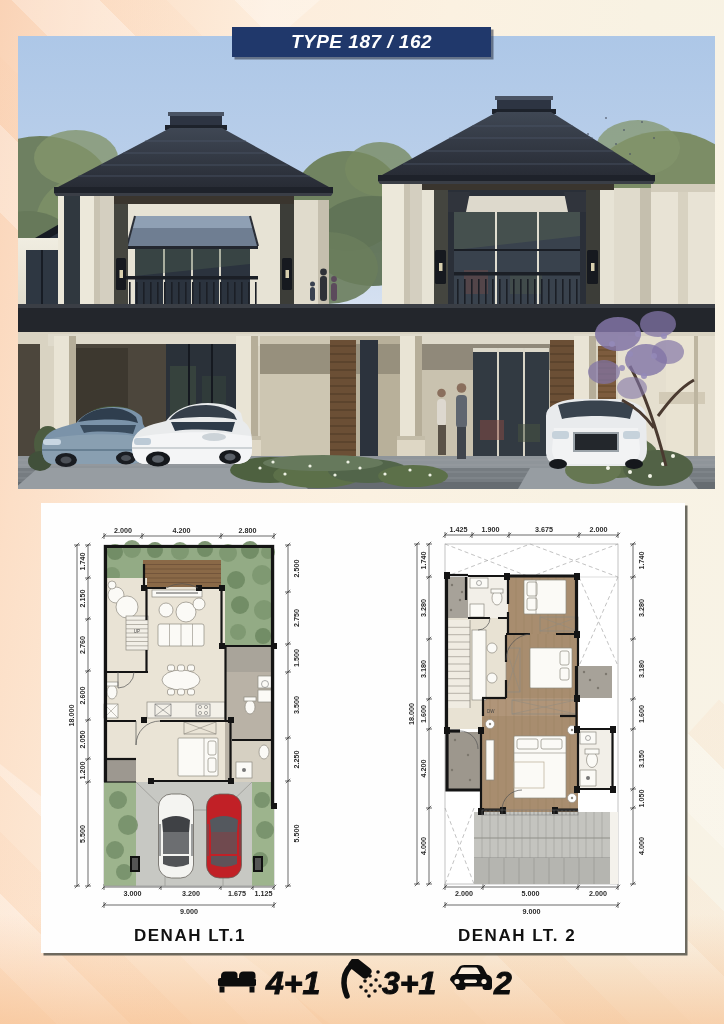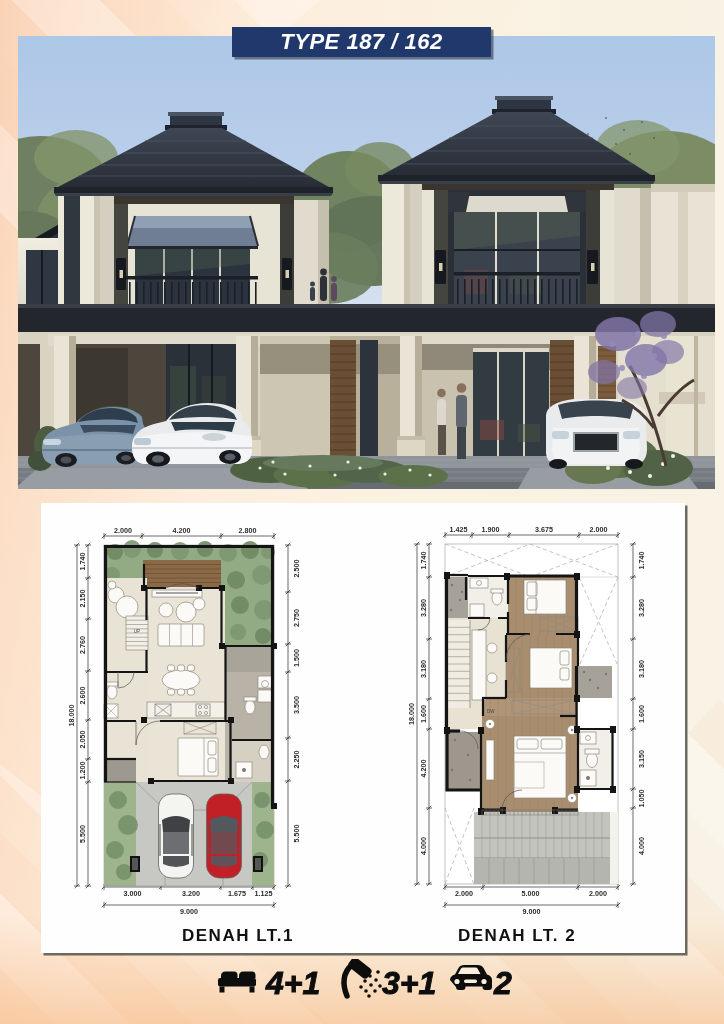--- a/index.html
+++ b/index.html
@@ -11,21 +11,21 @@
 #br{right:0;bottom:0;width:300px;height:330px;
  background:repeating-linear-gradient(45deg, rgba(255,255,255,0) 0 44px, rgba(255,255,255,0.22) 44px 100px, rgba(249,198,158,0.12) 100px 146px);
  clip-path:polygon(100% 0,100% 100%,0 100%);}
 #bl{left:0;bottom:0;width:330px;height:260px;
  background:repeating-linear-gradient(45deg, rgba(255,255,255,0) 0 40px, rgba(255,255,255,0.28) 40px 92px, rgba(250,200,162,0.14) 92px 136px);
  clip-path:polygon(0 0,100% 100%,0 100%);}
 #botgrad{position:absolute;left:0;bottom:0;width:724px;height:110px;
  background:linear-gradient(to bottom, rgba(248,196,152,0) 0%, rgba(246,186,134,0.62) 100%);}
 #banner{position:absolute;left:232px;top:27px;width:259px;height:30px;background:#20386b;
  box-shadow:2.5px 2.5px 0 rgba(40,45,60,0.55);display:flex;align-items:center;justify-content:center;}
-#banner span{color:#fff;font-size:22px;font-weight:bold;font-style:italic;letter-spacing:0.5px;}
+#banner span{color:#fff;font-size:19px;font-weight:bold;font-style:italic;letter-spacing:0.5px;}
 #photo{position:absolute;left:18px;top:36px;}
 #card{position:absolute;left:41px;top:503px;width:644px;height:450px;background:#fefefe;
  box-shadow:2.5px 2.5px 0 rgba(85,83,74,0.85);}
 .denah{position:absolute;font-size:17px;font-weight:bold;color:#111;letter-spacing:1.5px;}
 #plansvg{position:absolute;left:0;top:0;}
 </style></head>
 <body>
 <div id="page">
   <div class="corner" id="tl"></div>
   <div class="corner" id="br"></div>
@@ -914,21 +914,21 @@
 <line x1="542" y1="810" x2="542" y2="815" stroke="#777" stroke-width="0.4"></line>
 <line x1="546" y1="810" x2="546" y2="815" stroke="#777" stroke-width="0.4"></line>
 <line x1="550" y1="810" x2="550" y2="815" stroke="#777" stroke-width="0.4"></line>
 <line x1="554" y1="810" x2="554" y2="815" stroke="#777" stroke-width="0.4"></line>
 <line x1="558" y1="810" x2="558" y2="815" stroke="#777" stroke-width="0.4"></line>
 <line x1="562" y1="810" x2="562" y2="815" stroke="#777" stroke-width="0.4"></line>
 <line x1="566" y1="810" x2="566" y2="815" stroke="#777" stroke-width="0.4"></line>
 <line x1="570" y1="810" x2="570" y2="815" stroke="#777" stroke-width="0.4"></line>
 <line x1="574" y1="810" x2="574" y2="815" stroke="#777" stroke-width="0.4"></line>
   </svg>
-  <div class="denah" style="left:134px;top:926px;margin-left:48px;">DENAH LT.1</div>
+  <div class="denah" style="left:134px;top:926px;">DENAH LT.1</div>
   <div class="denah" style="left:458px;top:926px;">DENAH LT. 2</div>
 
 <svg width="320" height="46" viewBox="0 0 320 46" style="position:absolute;left:206px;top:959px">
 
   <g fill="#0d0d0d">
     <path d="M15,17 q0,-4.5 4.5,-4.5 l8.5,0 q3.5,0 3.5,3.5 l0,3 -16.5,0 z"></path>
     <path d="M33,17 q0,-4.5 4.5,-4.5 l8.5,0 q3.5,0 3.5,3.5 l0,3 -16.5,0 z"></path>
     <rect x="12" y="19" width="38" height="8.5" rx="2.2"></rect>
     <rect x="13.5" y="27.5" width="5" height="6"></rect>
     <rect x="43.5" y="27.5" width="5" height="6"></rect>

